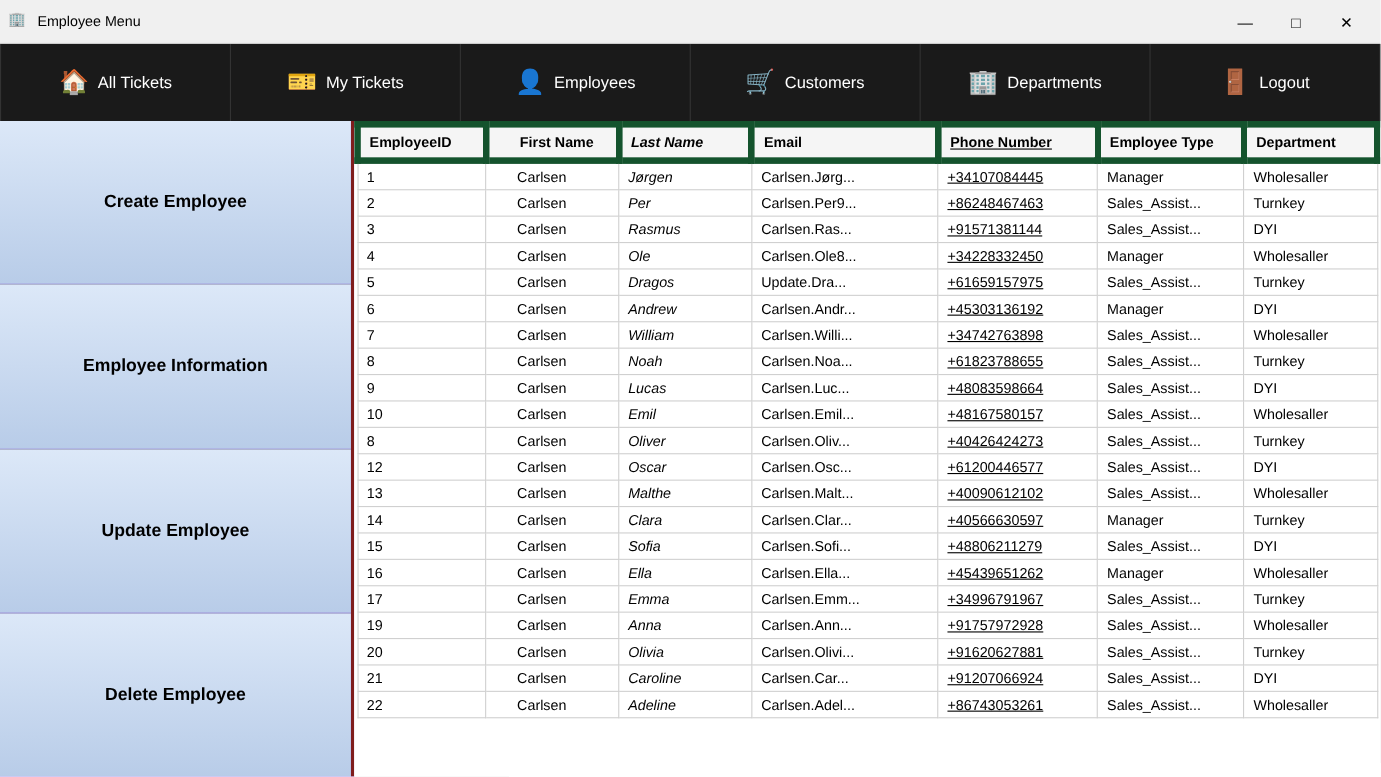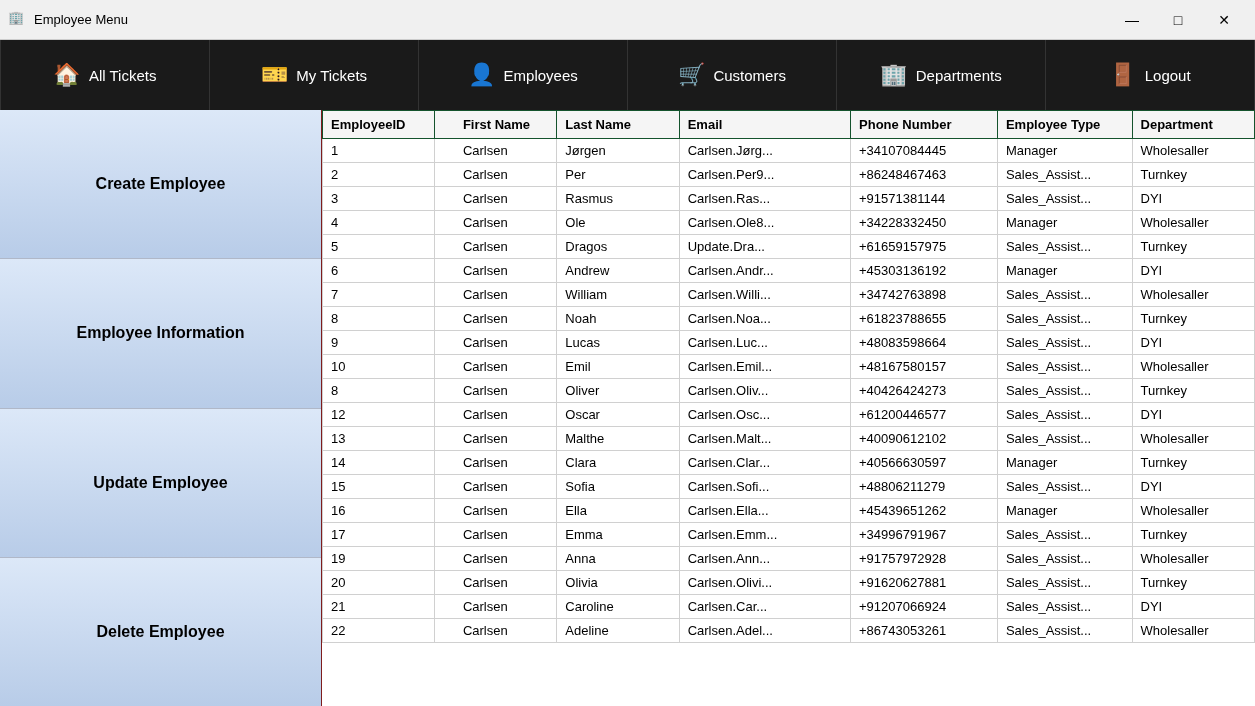--- a/index.html
+++ b/index.html
@@ -49,21 +49,21 @@
       height: calc(706px - 40px - 70px);
     }
 
     
     .sidebar {
       width: 322px;
       min-width: 322px;
       background: #8b5cf6;
       display: flex;
       flex-direction: column;
-      border-right: 1px solid #7f1d1d;
+      border-right: 3px solid #7f1d1d;
     }
     .sidebar-item {
       flex: 1;
       display: flex;
       align-items: center;
       justify-content: center;
       font-size: 16px;
       font-weight: bold;
       cursor: pointer;
       border-bottom: 1px solid #b0b8c8;
@@ -85,42 +85,42 @@
       overflow-y: scroll;
       overflow-x: hidden;
     }
     table {
       width: 100%;
       border-collapse: collapse;
       font-size: 13px;
     }
     thead th {
       background: #f5f5f5;
-      border: 1px solid #14532d;
+      border: 6px solid #14532d;
       padding: 6px 8px;
       text-align: left;
       font-weight: 600;
       position: sticky;
       top: 0;
       z-index: 1;
     }
     tbody td {
       border: 1px solid #d0d0d0;
       padding: 4px 8px;
       white-space: nowrap;
       overflow: hidden;
       text-overflow: ellipsis;
       max-width: 0;
     }
     
     .col-id { width: 60px; }
     .col-fn { width: 100px; padding-left: 28px; }
-    .col-ln { width: 100px; }
+    .col-ln { width: 100px; font-style: italic; }
     .col-em { width: 140px; }
-    .col-ph { width: 120px; }
+    .col-ph { width: 120px; text-decoration: underline; }
     .col-et { width: 110px; margin-left: 12px; }
     .col-dp { width: 100px; }
 
     
     .table-wrapper::-webkit-scrollbar { width: 14px; }
     .table-wrapper::-webkit-scrollbar-track { background: #f0f0f0; }
     .table-wrapper::-webkit-scrollbar-thumb { background: #aaa; border: 2px solid #f0f0f0; }
   </style>
 </head>
 <body>

